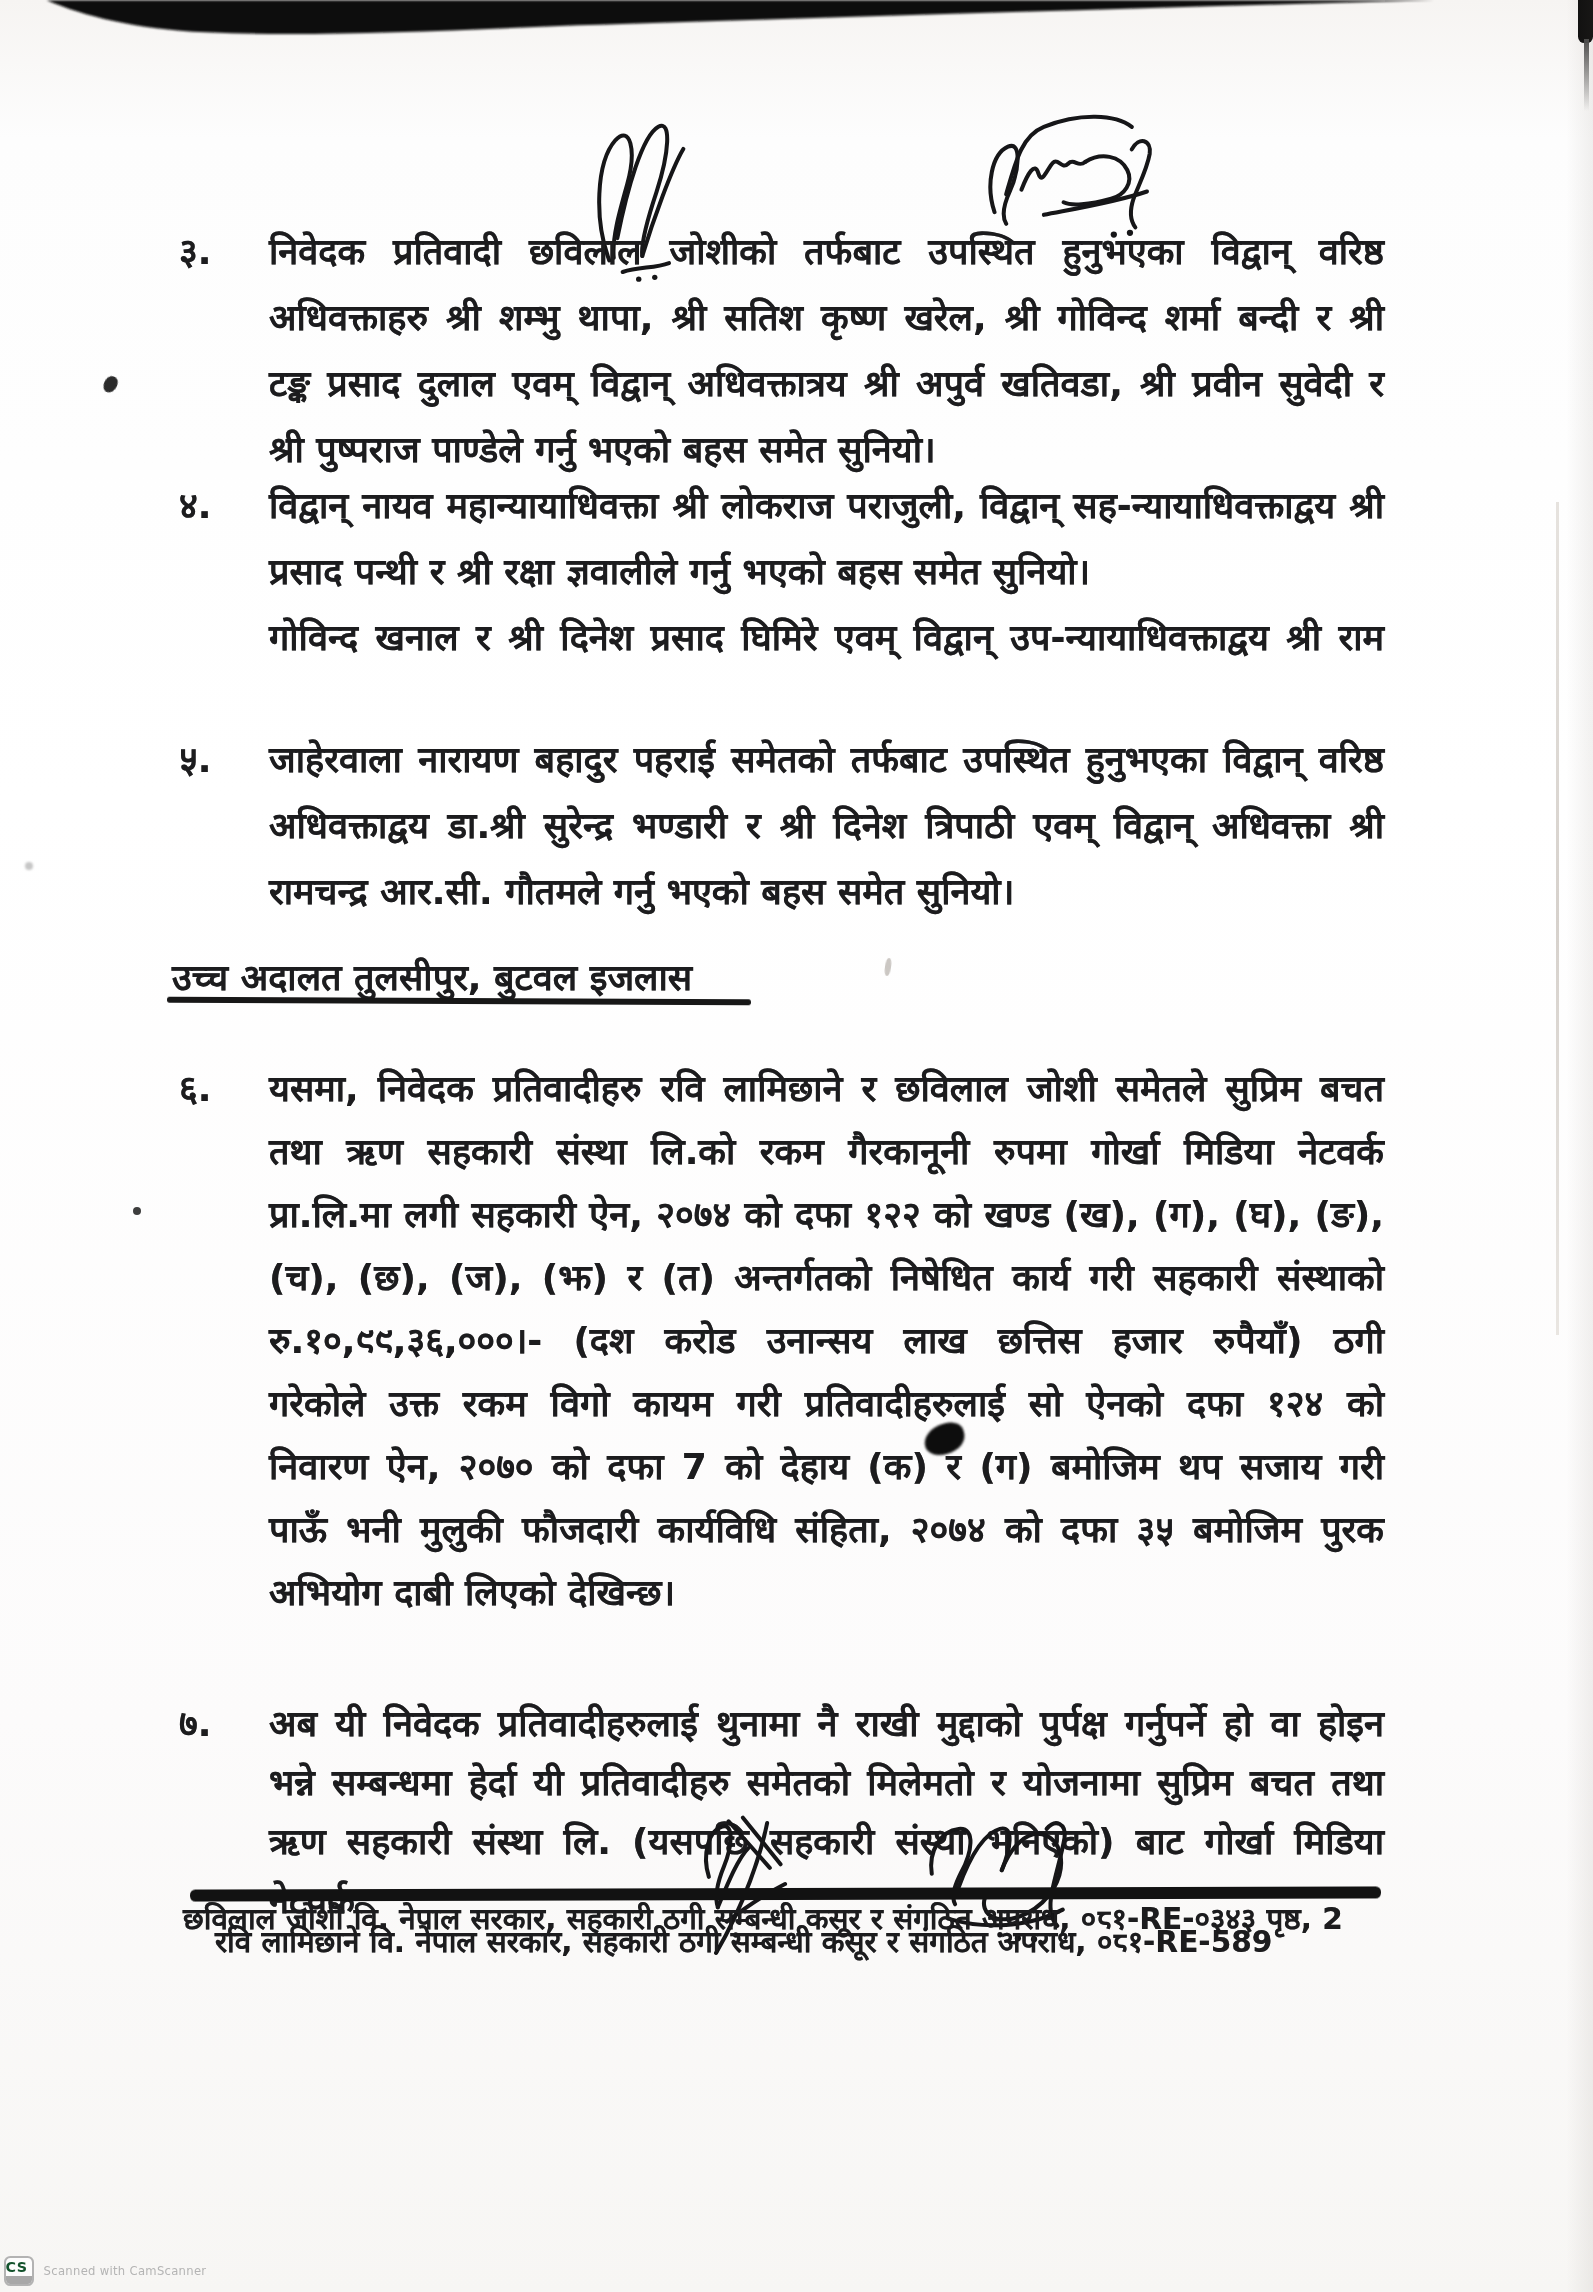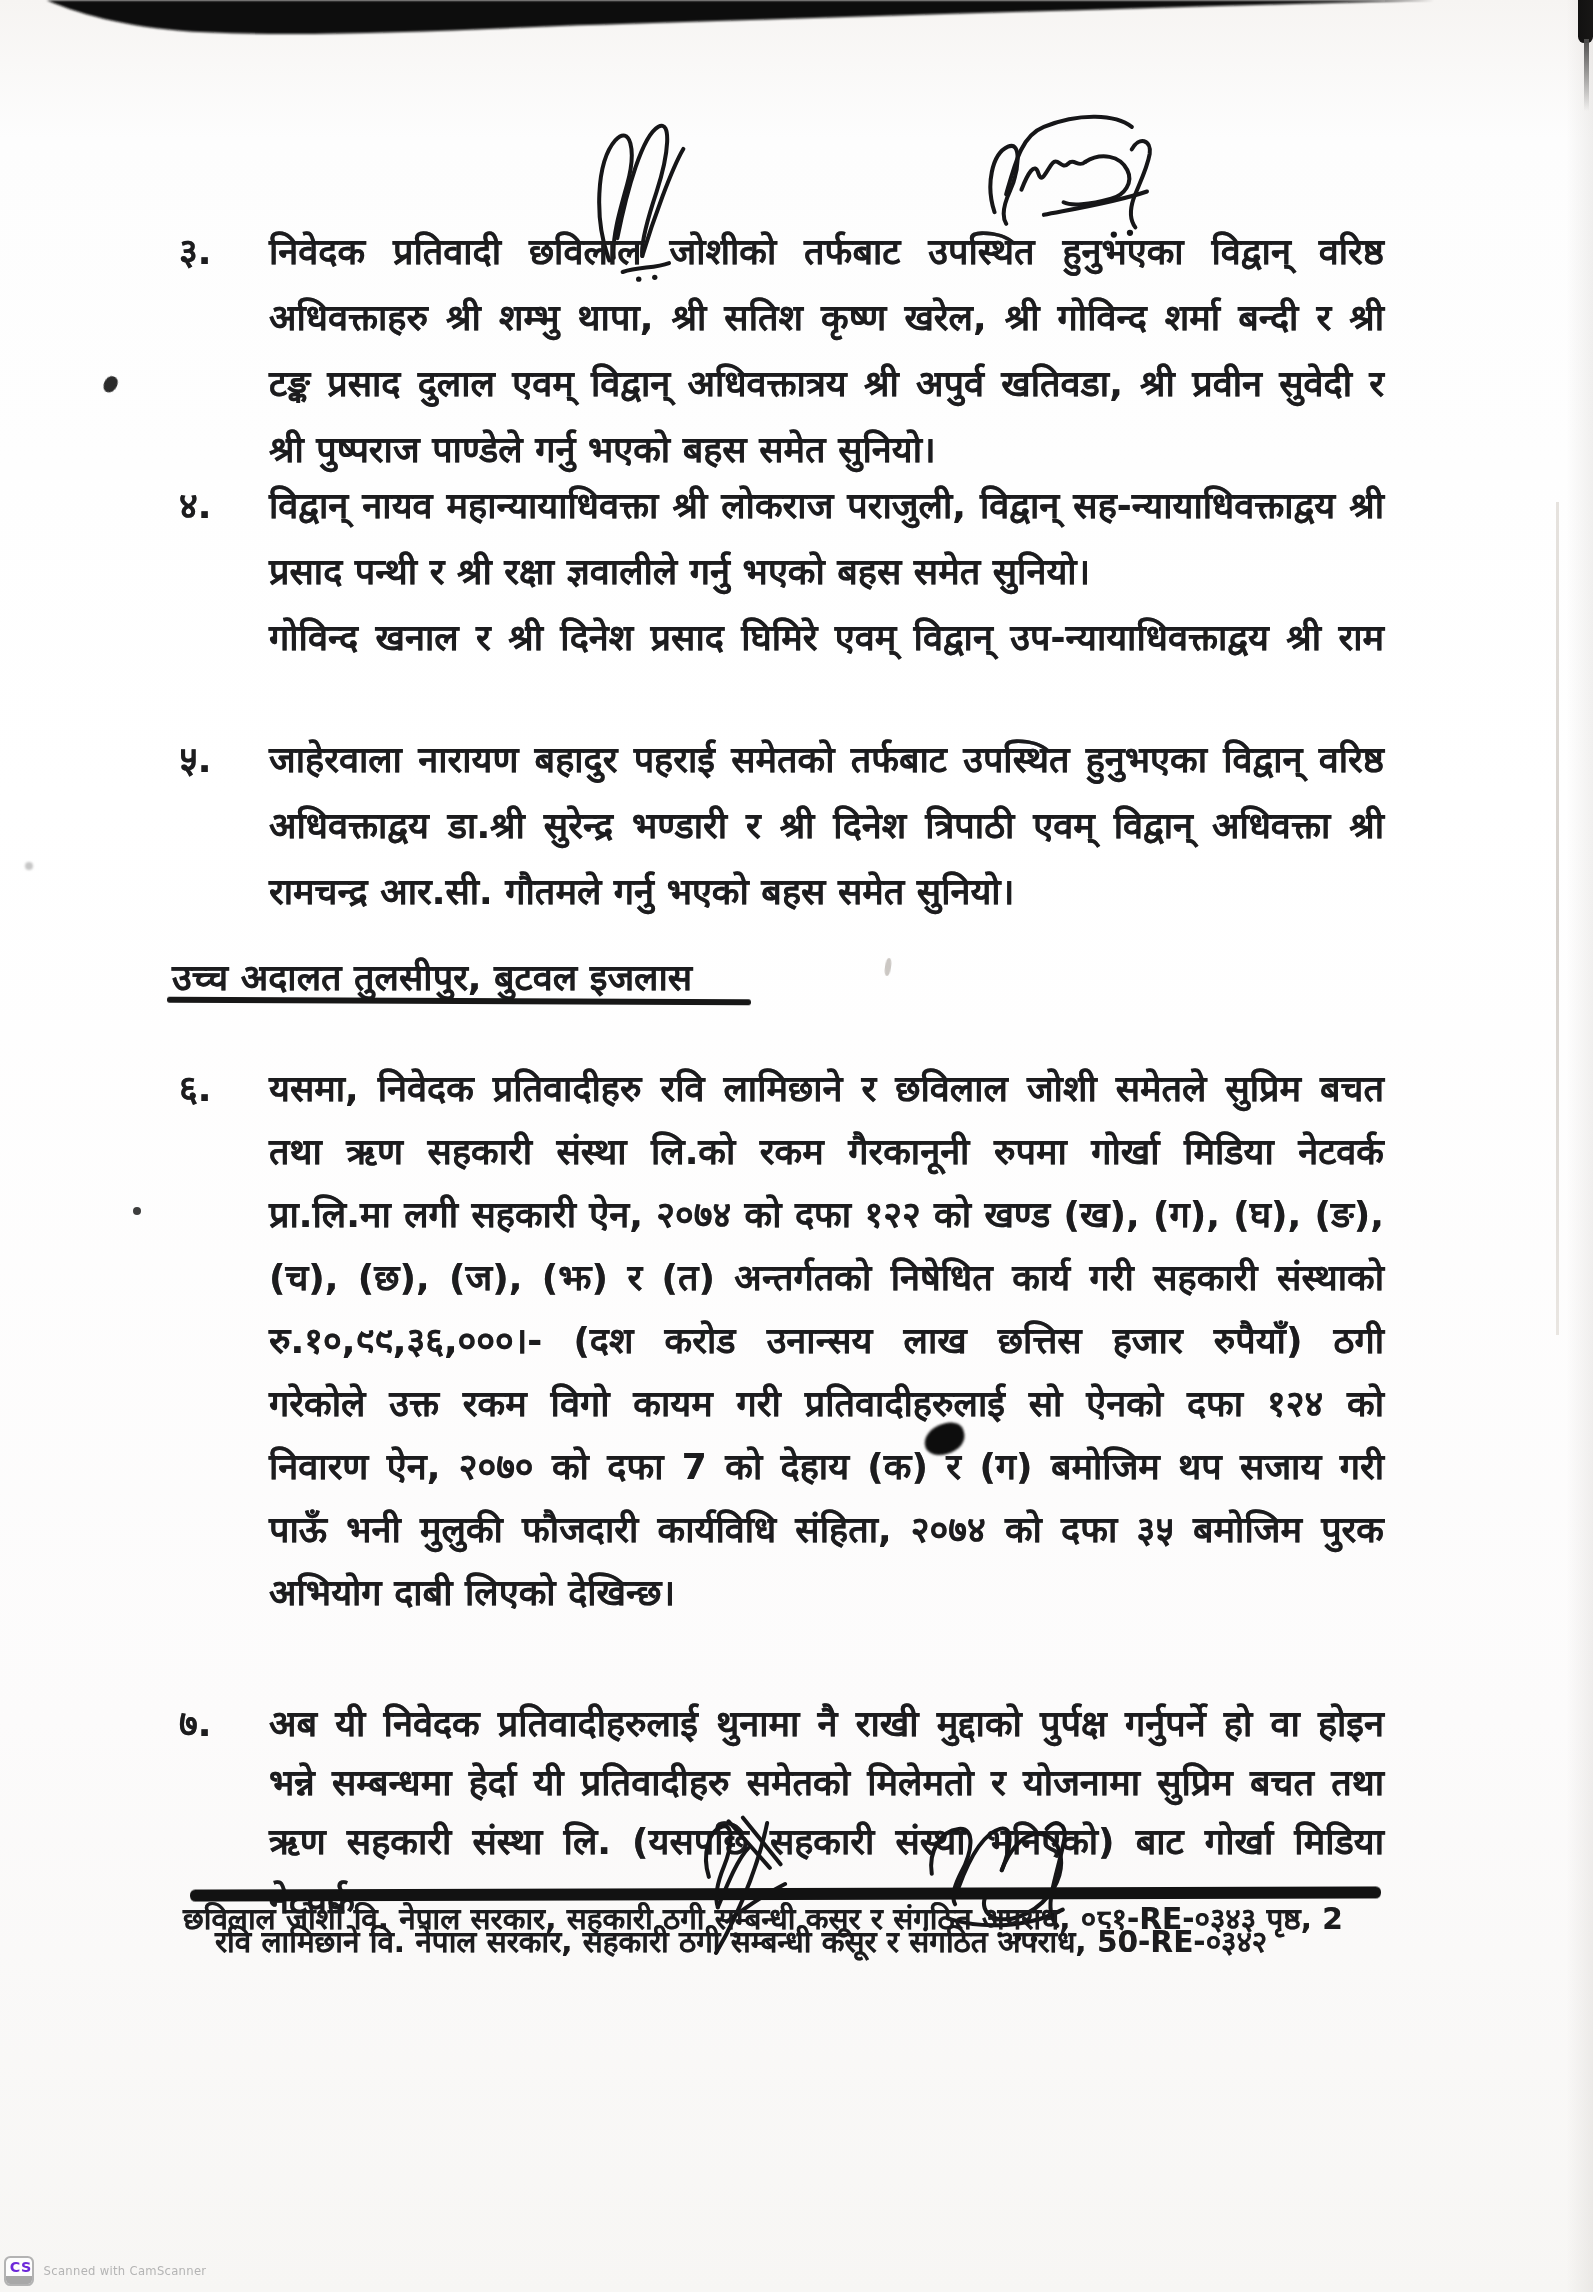--- a/index.html
+++ b/index.html
@@ -82,22 +82,22 @@
   .sig2{left:981px;top:109px;}
   .sig3{left:682px;top:1814px;}
   .sig4{left:921px;top:1802px;}
   
   .camscanner{position:absolute;left:3.6px;top:2256px;display:flex;align-items:center;}
   .cs-logo{
     position:relative;width:30px;height:29.6px;border:2.7px solid #b3b3b3;border-radius:6.3px;
     box-sizing:border-box;background:#fdfdfd;overflow:hidden;
   }
   .cs-letters{
-    display:block;text-align:right;font-size:14.3px;line-height:18px;font-weight:bold;
-    color:#6d28d9;letter-spacing:0.4px;font-family:"DejaVu Sans",sans-serif;
+    display:block;text-align:left;font-size:14.3px;line-height:18px;font-weight:bold;
+    color:#14532d;letter-spacing:0.4px;font-family:"DejaVu Sans",sans-serif;
   }
   .cs-bar{position:absolute;left:0;bottom:0;width:100%;height:7.2px;background:#a8a8a8;}
   .cs-caption{margin-left:10px;font-size:11.6px;color:#b4b4b4;font-weight:500;
     font-family:"DejaVu Sans",sans-serif;letter-spacing:0.3px;}
 </style>
 </head>
 <body>
 
 <div class="page">
 
@@ -207,21 +207,21 @@
     <path d="M90,76 C100,50 118,32 135,36 C158,42 162,72 148,96 C133,121 105,134 85,130 C70,127 66,112 75,100"></path>
     <path d="M30,130 C70,142 120,140 158,120"></path>
     <path d="M140,30 C150,18 162,24 160,40 C157,58 150,80 146,100 C143,115 144,130 152,138"></path>
     <circle cx="88" cy="148" r="3"></circle>
       <circle cx="108" cy="152" r="3.5"></circle>
       <circle cx="126" cy="153" r="3.5"></circle>
   </svg>
 
   <div class="separator"></div>
 
-  <div class="footnote f1">रवि लामिछाने वि. नेपाल सरकार, सहकारी ठगी सम्बन्धी कसूर र संगठित अपराध, 50-RE-०३४२</div>
+  <div class="footnote f1">रवि लामिछाने वि. नेपाल सरकार, सहकारी ठगी सम्बन्धी कसूर र संगठित अपराध, ०८१-RE-589</div>
   <div class="footnote f2">छविलाल जोशी वि. नेपाल सरकार, सहकारी ठगी सम्बन्धी कसूर र संगठित अपराध, ०८१-RE-०३४३ पृष्ठ, 2</div>
 
   <div class="camscanner">
     <div class="cs-logo">
       <span class="cs-letters">CS</span>
       <div class="cs-bar"></div>
     </div>
     <span class="cs-caption">Scanned with CamScanner</span>
   </div>
 

